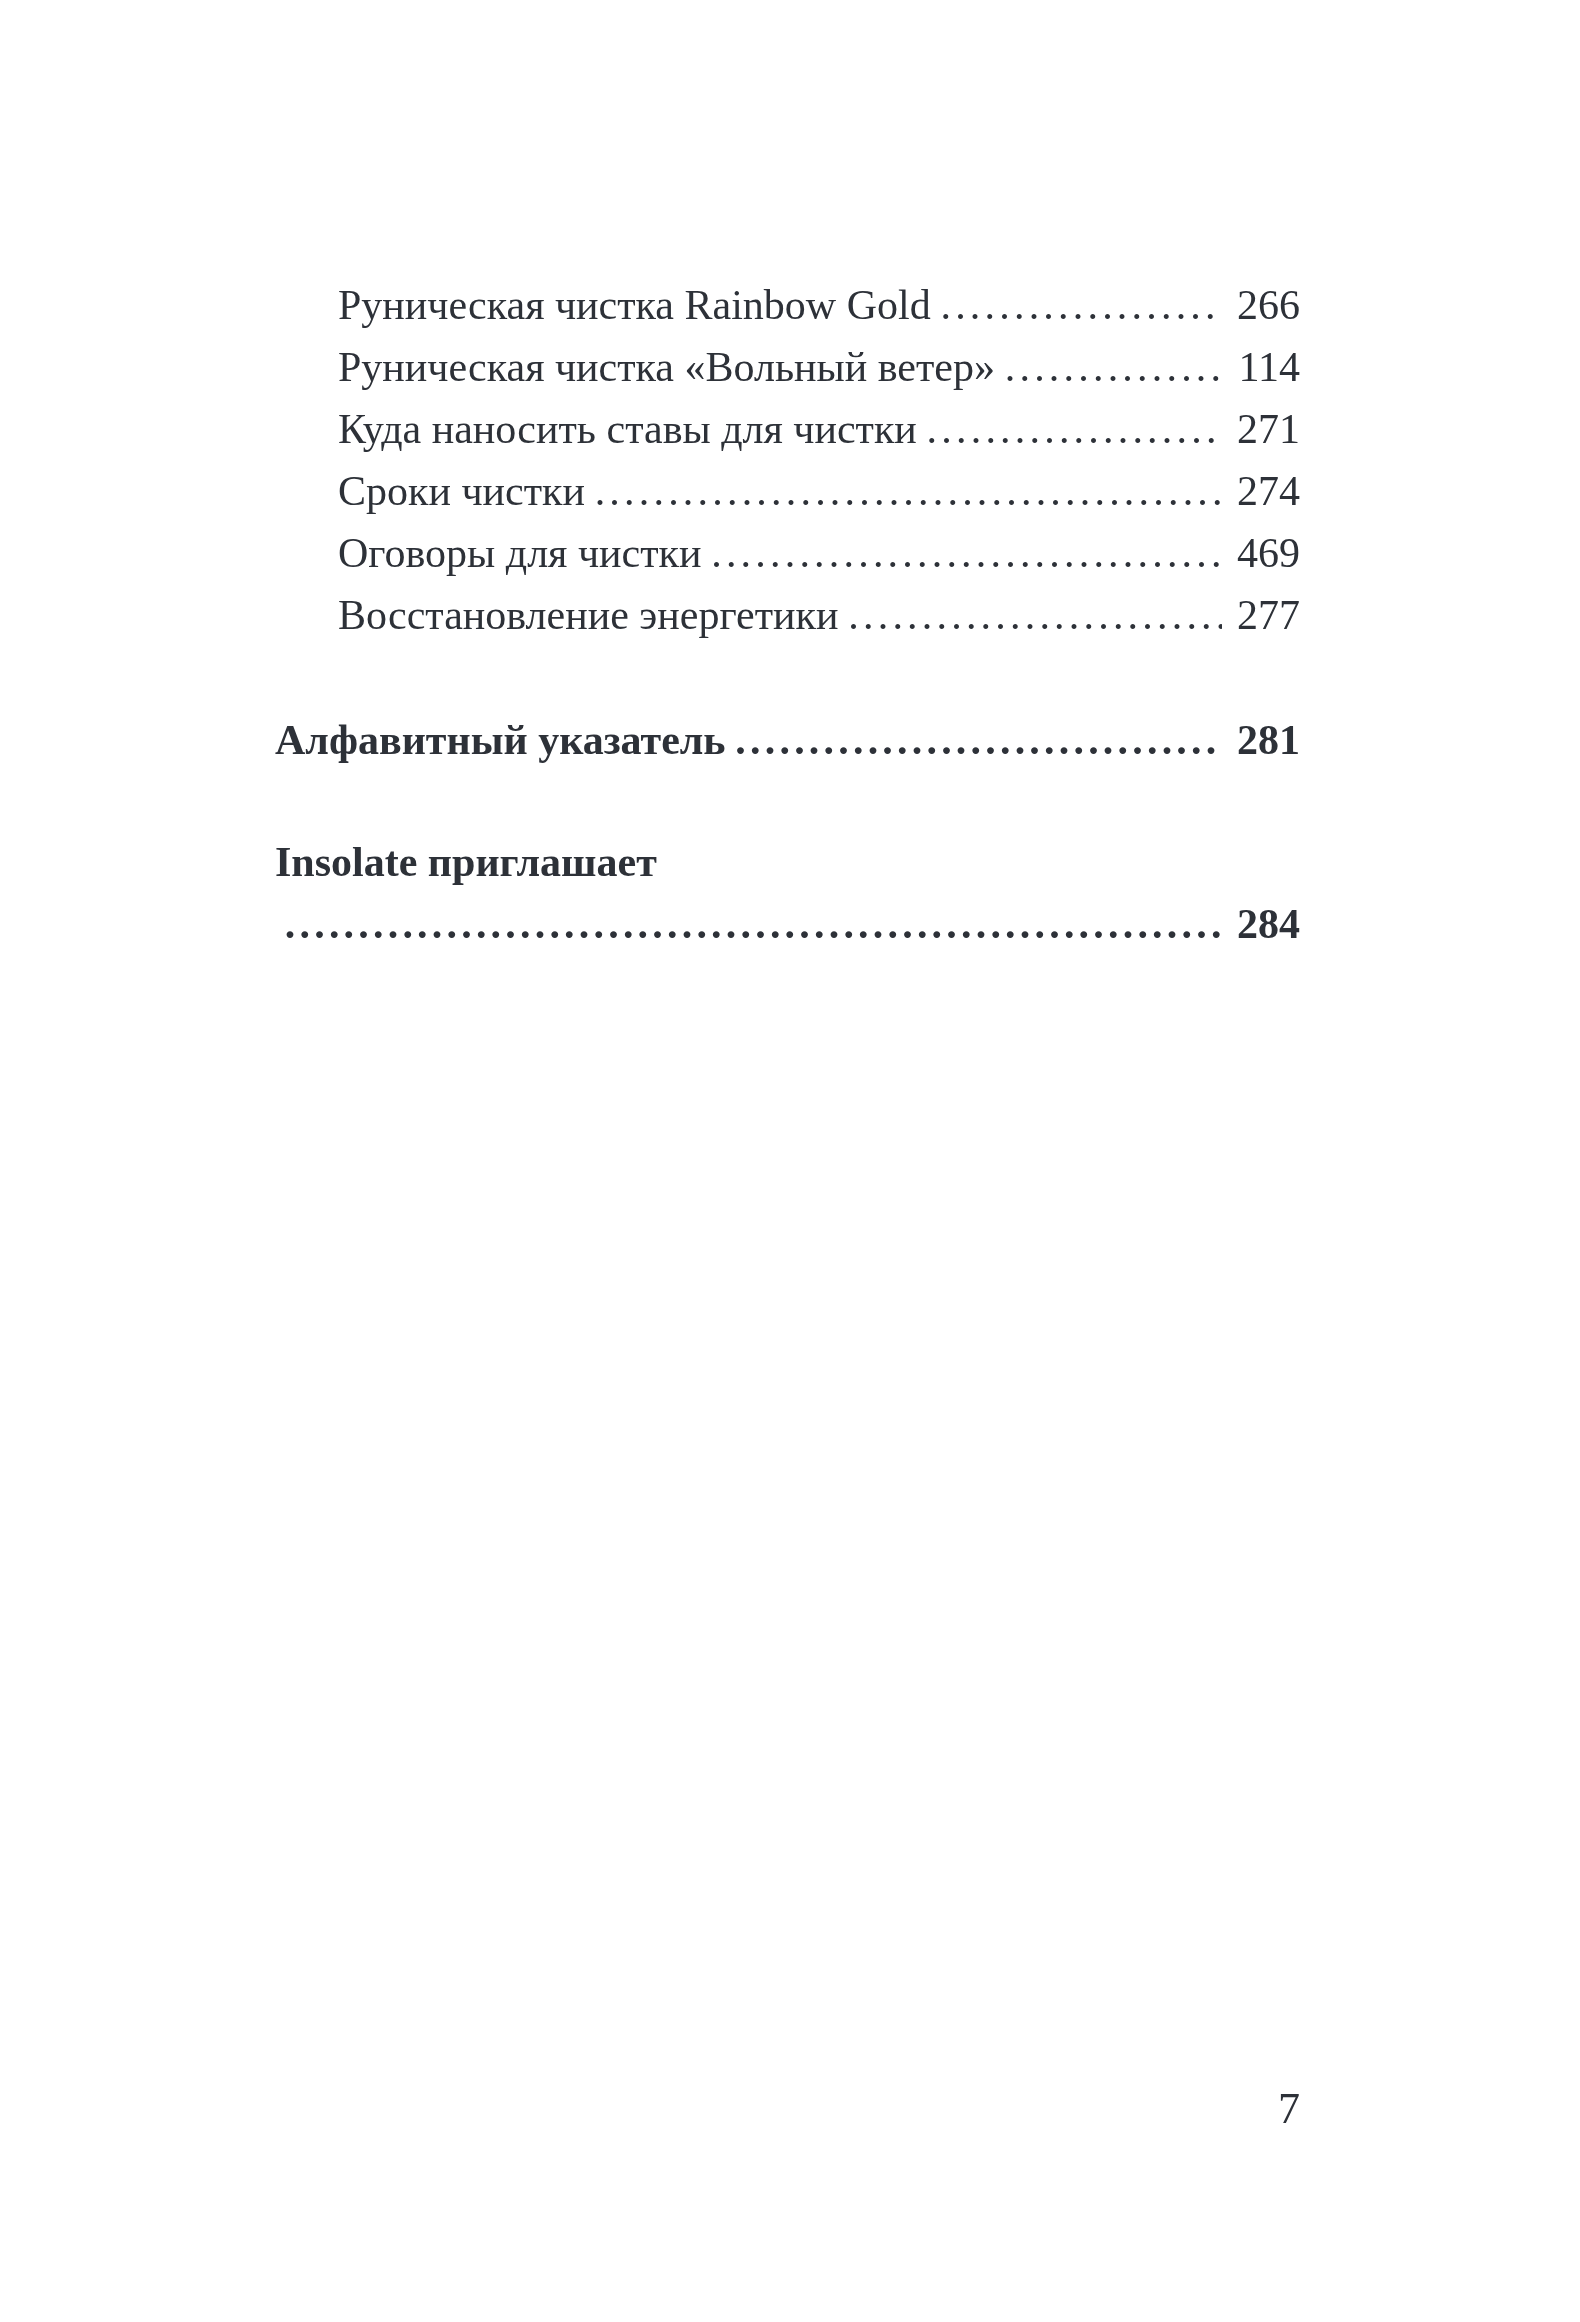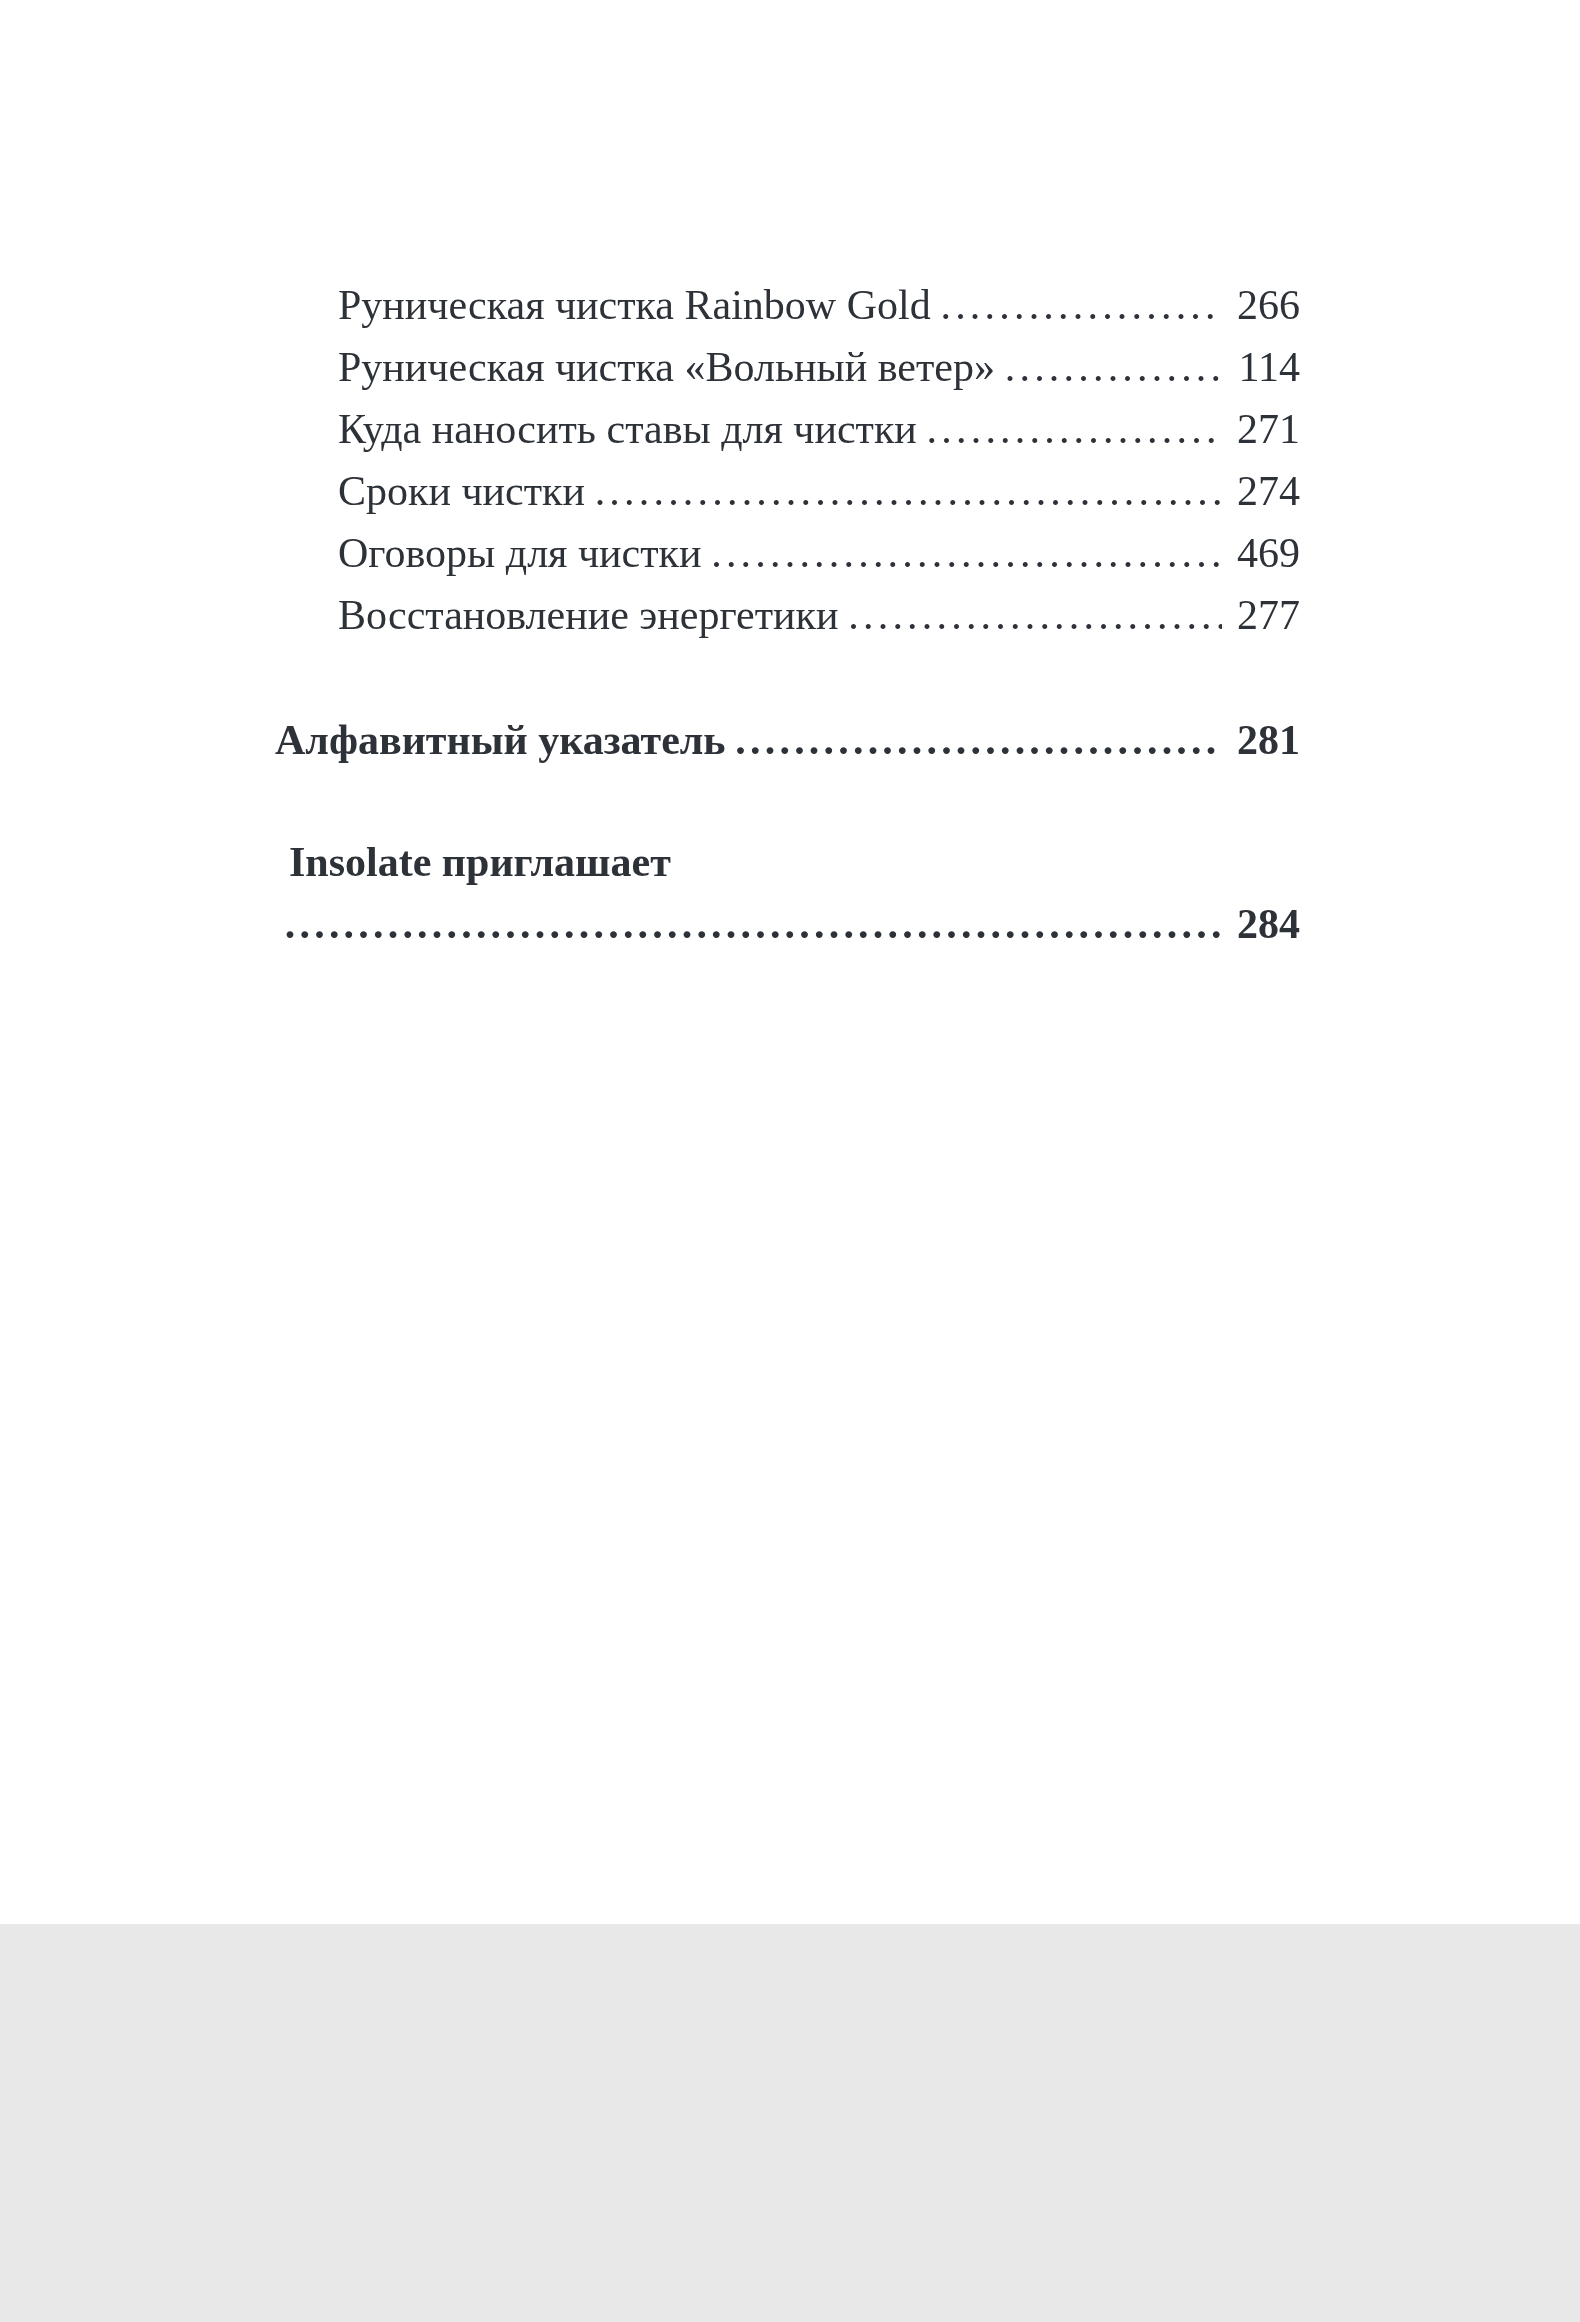--- a/index.html
+++ b/index.html
@@ -4,21 +4,21 @@
 <title>Book TOC page</title>
 <style>
   html, body {
     margin: 0;
     padding: 0;
     background: #e8e8e8;
   }
   .page {
     position: relative;
     width: 1581px;
-    height: 1924px;
+    height: 2322px;
     margin: 0 auto;
     background: #ffffff;
     font-family: "Liberation Serif", "DejaVu Serif", serif;
     color: #2d3138;
     overflow: hidden;
   }
   .toc {
     position: absolute;
     left: 275px;
     top: 274px;
@@ -64,21 +64,20 @@
     margin-top: 63px;
     align-items: center;
   }
   .toc-block {
     margin-top: 60px;
   }
   .toc-block .plain-line {
     font-size: 42px;
     line-height: 62px;
     white-space: nowrap;
-    margin-left: 14px;
   }
   .folio {
     position: absolute;
     top: 2087px;
     right: 281px;
     font-size: 44px;
     line-height: 44px;
     text-align: right;
   }
 </style>

